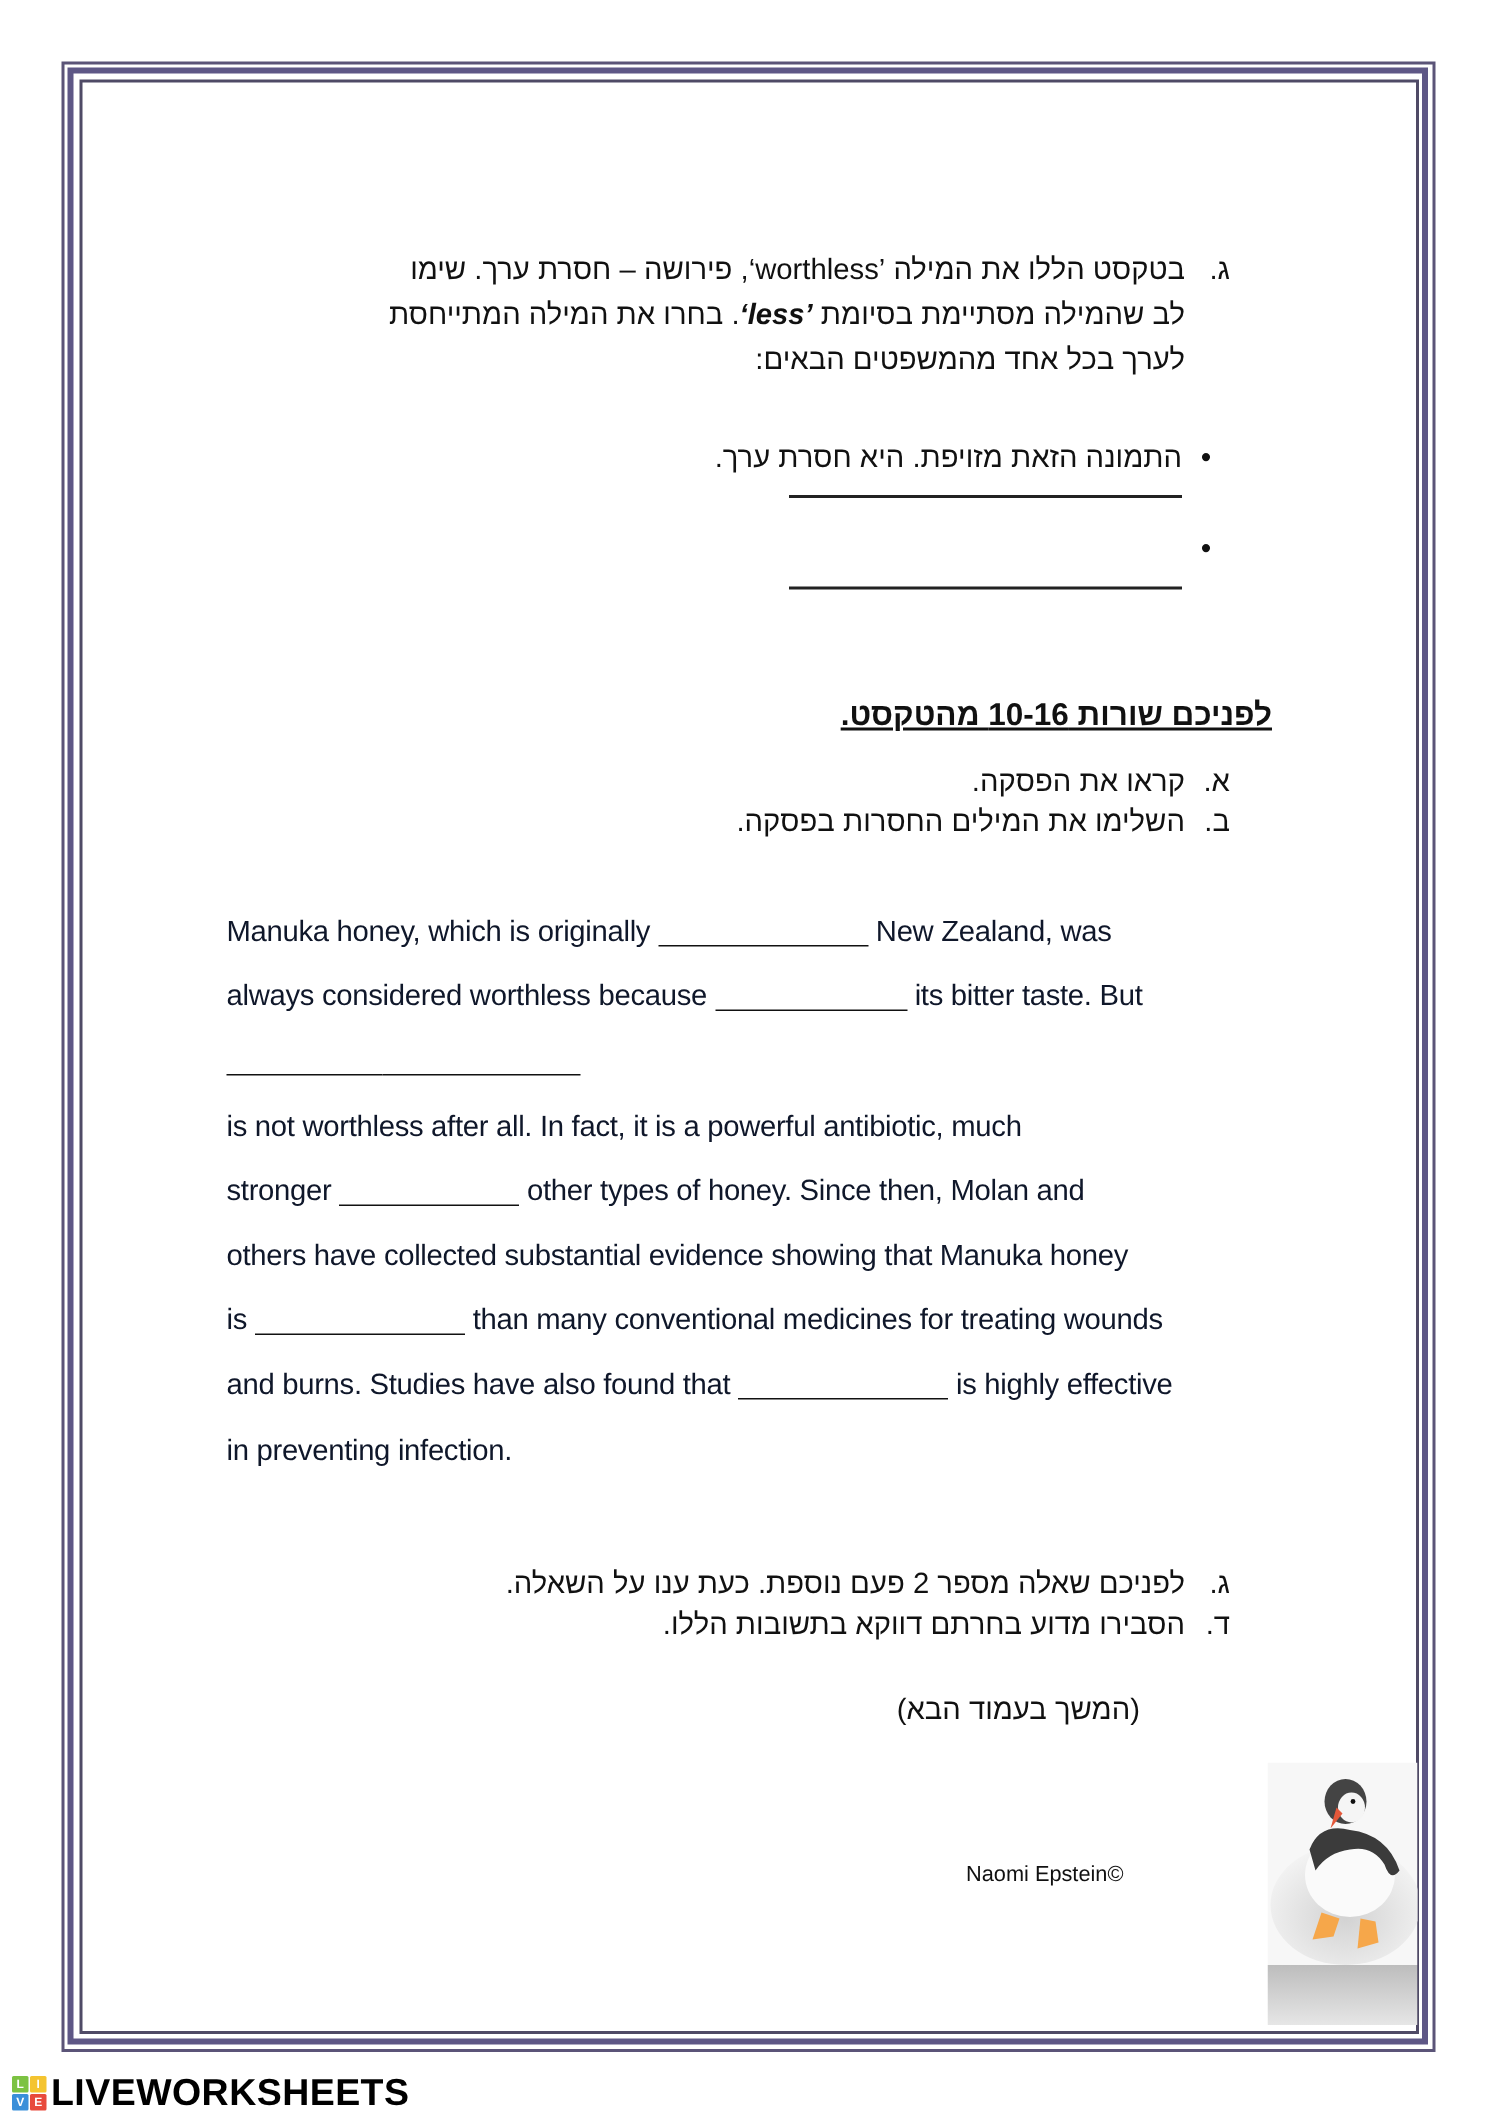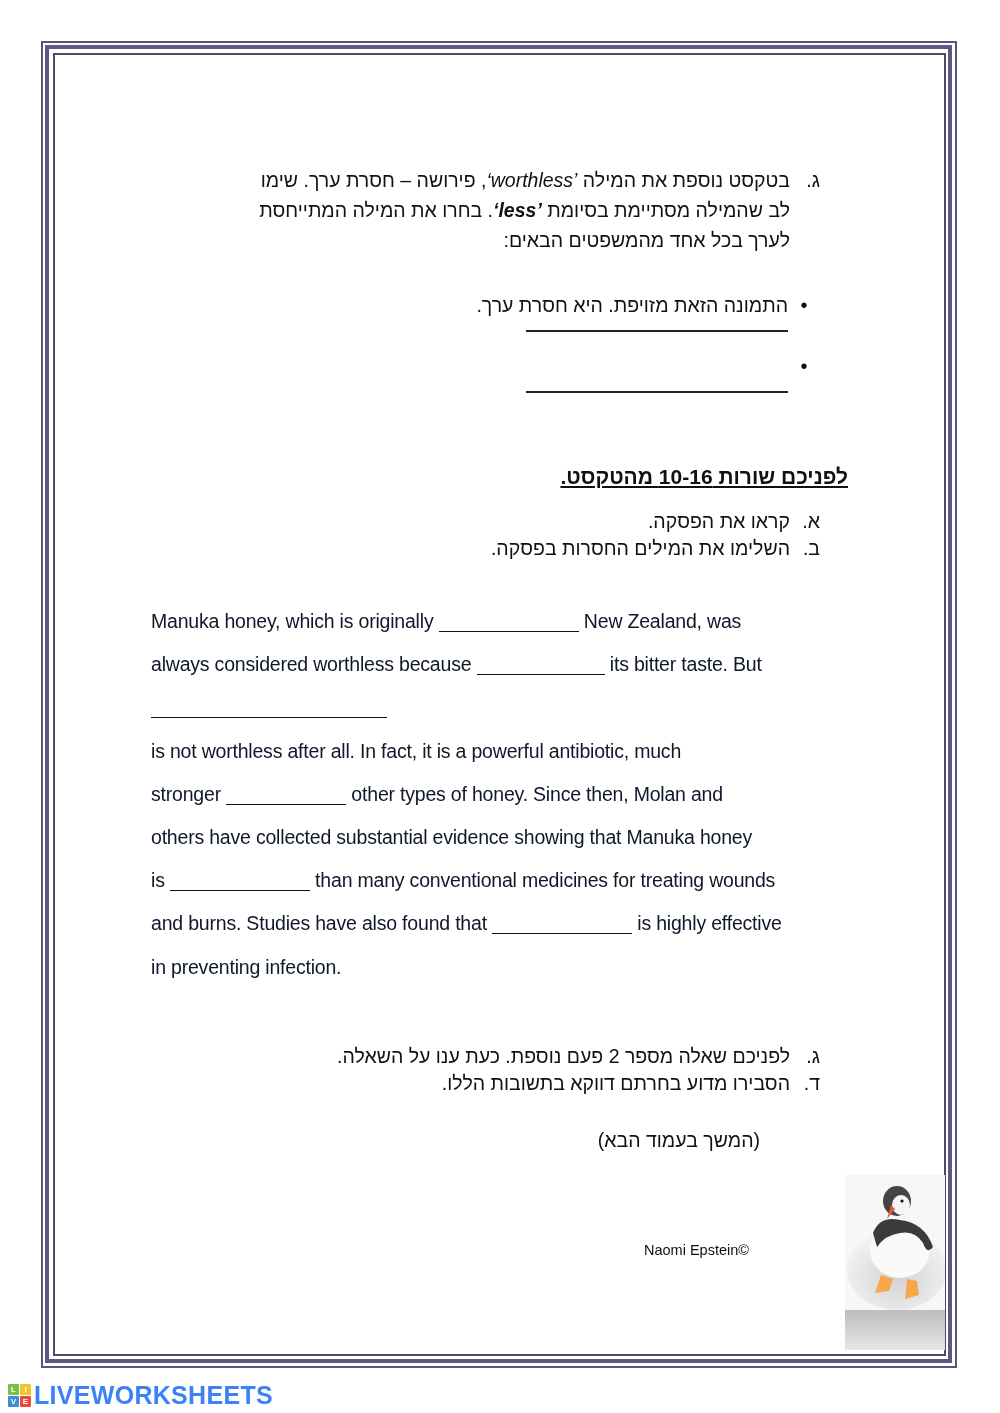--- a/index.html
+++ b/index.html
@@ -7,21 +7,21 @@
     .frame-outer { position: absolute; left: 41px; top: 41px; width: 916px; height: 1327px; border: 2px solid #5b5478; box-sizing: border-box; }
     .frame-mid { position: absolute; left: 45px; top: 45px; width: 907px; height: 1318px; border: 4px solid #5e5786; box-sizing: border-box; }
     .frame-inner { position: absolute; left: 53px; top: 53px; width: 893px; height: 1303px; border: 2px solid #4f4a66; box-sizing: border-box; }
 
     .rtl { direction: rtl; text-align: right; font-family: "Liberation Sans", sans-serif; }
 
     .q-g { position: absolute; right: 180px; top: 165px; width: 620px; font-size: 19.5px; line-height: 30px; }
     .q-row { display: flex; flex-direction: row; }
     .q-label { width: 30px; flex: none; }
     .q-text { flex: 1; }
-    .eng-it { direction: ltr; unicode-bidi: embed; font-style: italic; }
+    .eng-it { direction: ltr; unicode-bidi: embed; }
     .eng-bi { direction: ltr; unicode-bidi: embed; font-style: italic; font-weight: bold; margin-top: 45px; }
 
     .bullets { position: absolute; right: 180px; top: 290px; width: 520px; font-size: 19.5px; }
     .bullet-item { display: flex; flex-direction: row; align-items: flex-start; height: 30px; line-height: 30px; }
     .bullet-dot { width: 32px; flex: none; text-align: center; font-size: 20px; }
     .blank-line { height: 2px; background: #222; margin-right: 32px; }
     .blank1 { width: 262px; margin-top: 10px; margin-bottom: 19px; }
     .blank2 { width: 262px; margin-top: 10px; }
 
     .section-title { position: absolute; right: 152px; top: 462px; font-size: 21px; font-weight: bold; text-decoration: underline; line-height: 30px; }
@@ -39,34 +39,34 @@
 
     .continued { position: absolute; right: 240px; top: 1125px; font-size: 19.5px; line-height: 30px; }
 
     .author { position: absolute; left: 644px; top: 1242px; font-family: "Liberation Sans", sans-serif; font-size: 14.5px; color: #111; }
 
     .puffin { position: absolute; left: 845px; top: 1175px; width: 100px; height: 175px; }
 
     .brand { position: absolute; left: 8px; top: 1382px; display: flex; align-items: center; height: 26px; }
     .brand-badge { display: grid; grid-template-columns: 11px 11px; grid-template-rows: 11px 11px; gap: 1px; margin-right: 3px; }
     .brand-badge span { display: flex; align-items: center; justify-content: center; font-size: 8px; font-weight: bold; color: #fff; border-radius: 1px; font-family: "Liberation Sans", sans-serif; }
-    .brand-text { font-family: "Liberation Sans", sans-serif; font-weight: bold; font-size: 25px; color: #3b82f6; letter-spacing: 0.3px; }
+    .brand-text { font-family: "Liberation Sans", sans-serif; font-weight: bold; font-size: 25px; color: #000000; letter-spacing: 0.3px; }
   </style>
 </head>
 <body>
 
 <div class="frame-outer"></div>
 <div class="frame-mid"></div>
 <div class="frame-inner"></div>
 
 <div class="q-g rtl">
   <div class="q-row">
     <span class="q-label">ג.</span>
     <div class="q-text">
-      <div><span>בטקסט נוספת את המילה </span><span class="eng-it">‘worthless’</span><span>, פירושה – חסרת ערך. שימו</span></div>
+      <div><span>בטקסט הללו את המילה </span><span class="eng-it">‘worthless’</span><span>, פירושה – חסרת ערך. שימו</span></div>
       <div><span>לב שהמילה מסתיימת בסיומת </span><span class="eng-bi">‘less’</span><span>. בחרו את המילה המתייחסת</span></div>
       <div>לערך בכל אחד מהמשפטים הבאים:</div>
     </div>
   </div>
 </div>
 
 <div class="bullets rtl">
   <div class="bullet-item">
     <span class="bullet-dot">•</span>
     <span>התמונה הזאת מזויפת. היא חסרת ערך.</span>

